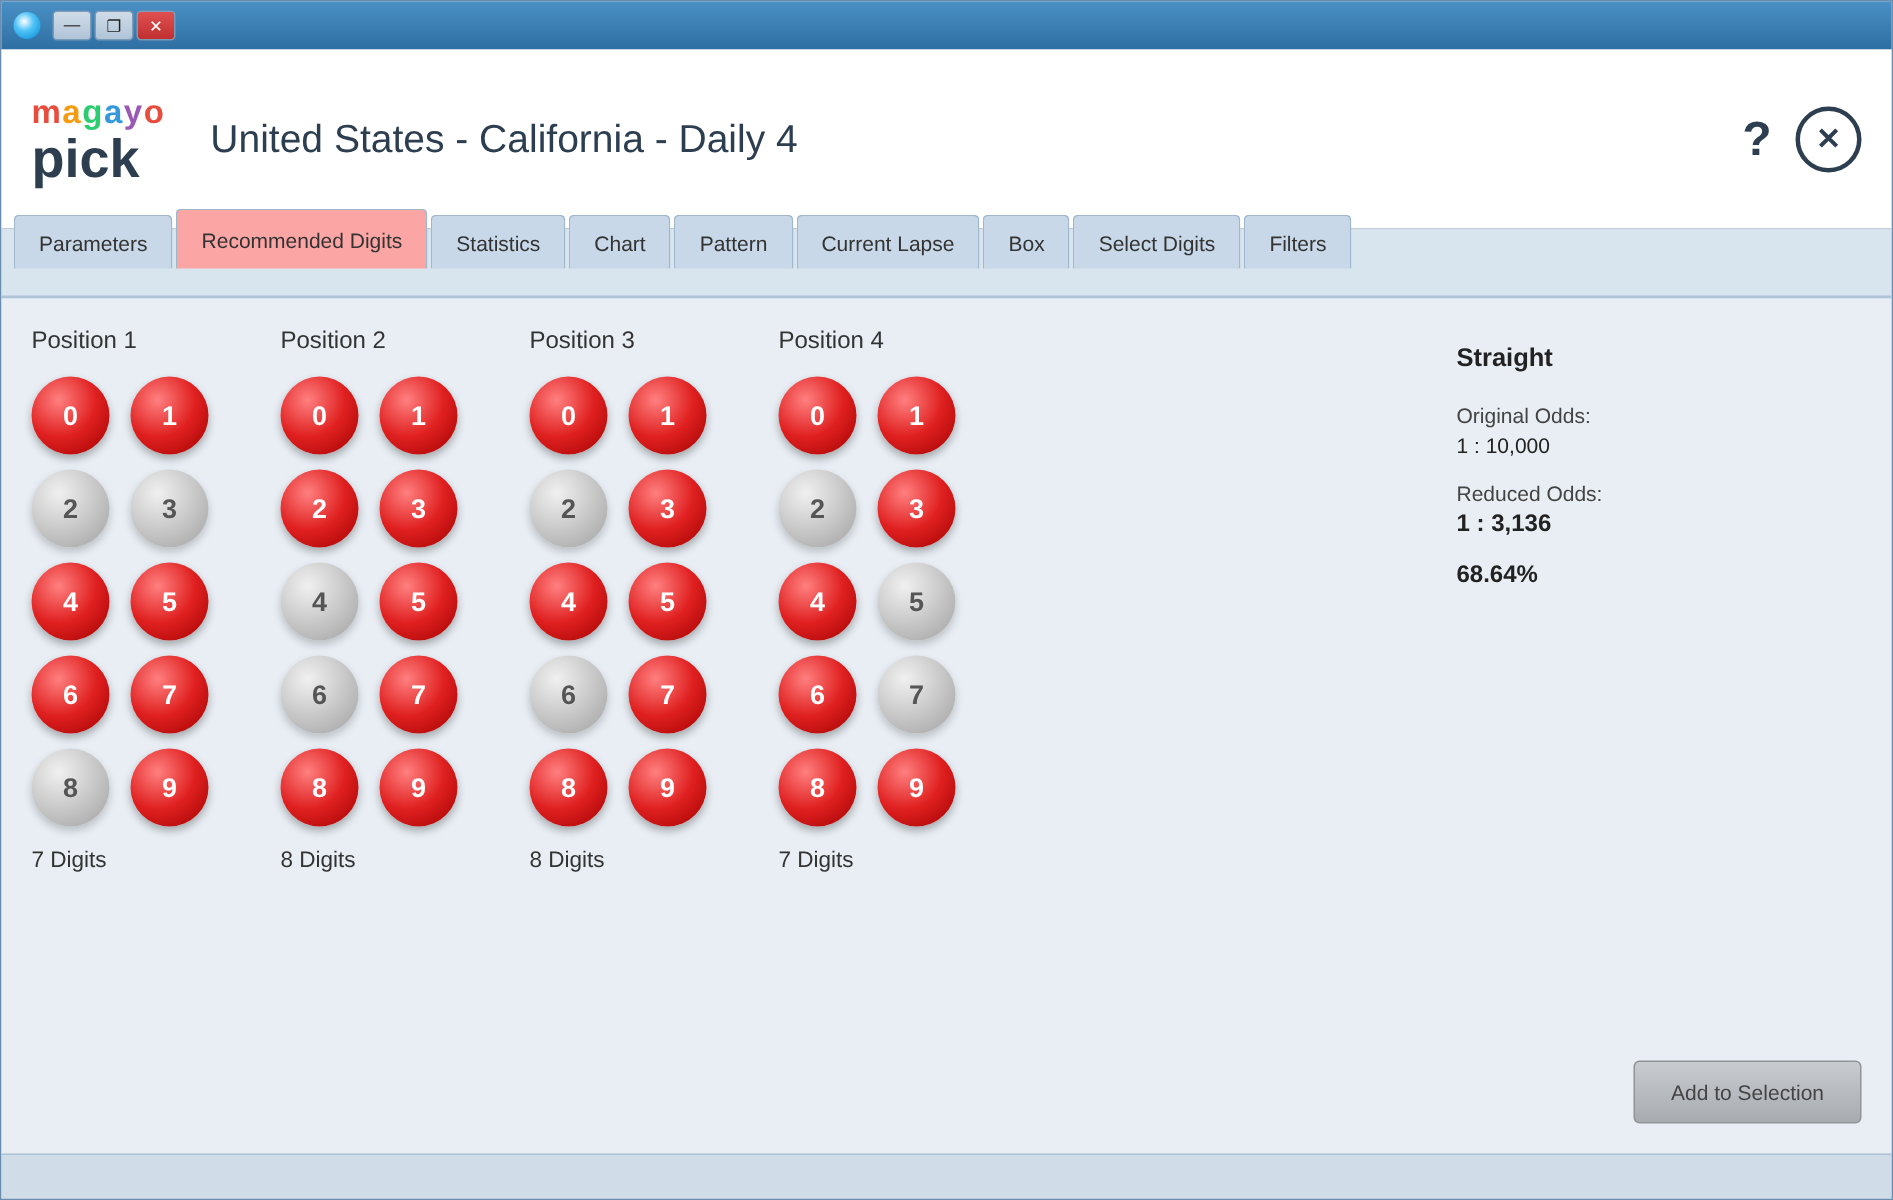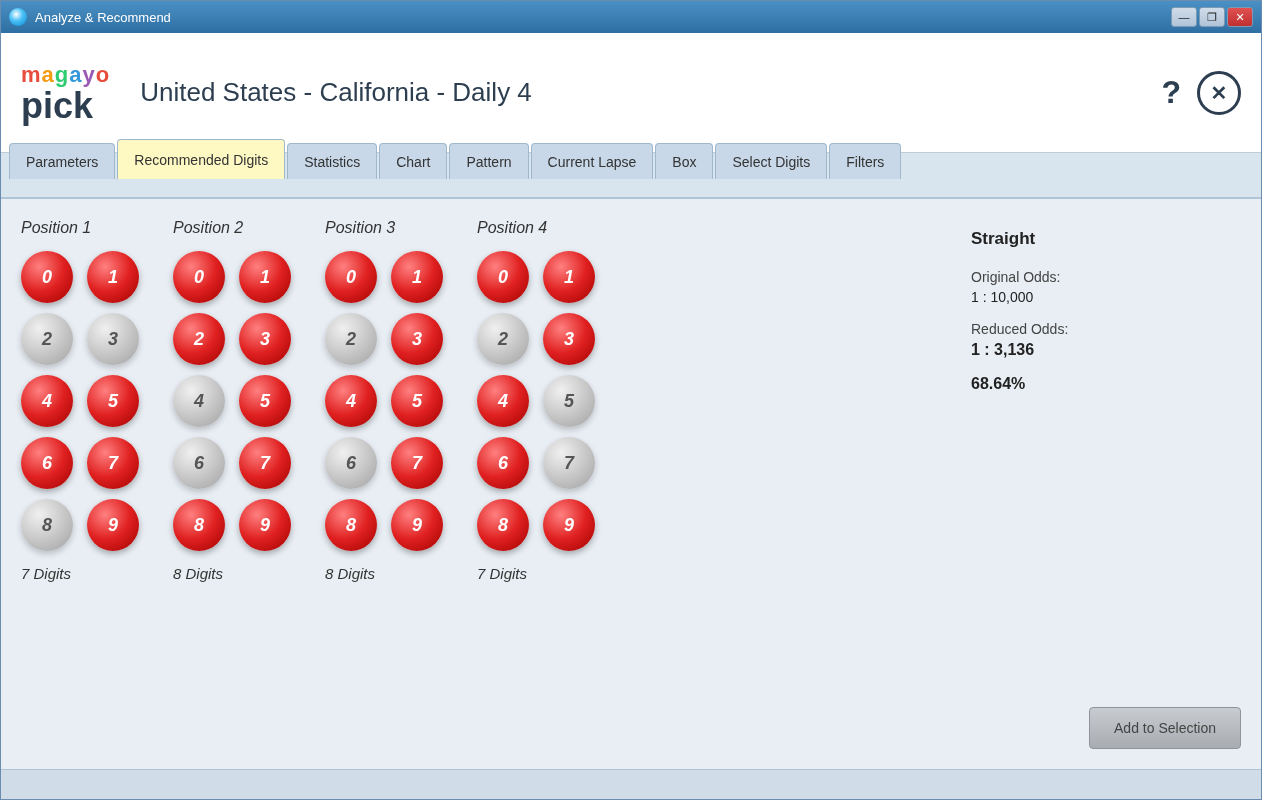--- a/index.html
+++ b/index.html
@@ -164,40 +164,39 @@
       color: #333;
       background: #c8d8e8;
       border: 1px solid #a0b8cc;
       border-bottom: none;
       border-radius: 4px 4px 0 0;
       cursor: pointer;
       white-space: nowrap;
     }
 
     .tab.active {
-      background: #fef9c3;
+      background: #fca5a5;
       border-color: #a0b8cc;
       font-weight: normal;
       height: 40px;
     }
 
     
     .main-content {
       display: flex;
       flex: 1;
       background: #e8eef4;
       padding: 20px;
       gap: 0;
     }
 
     .positions-area {
       display: flex;
-      gap: 30px;
+      gap: 44px;
       flex: 1;
-      font-style: italic;
     }
 
     .position-col {
       display: flex;
       flex-direction: column;
       align-items: flex-start;
     }
 
     .position-label {
       font-size: 16px;
@@ -295,21 +294,20 @@
       flex-shrink: 0;
     }
   </style>
 </head>
 <body>
 
 <div class="window">
 
   <div class="title-bar">
     <div class="title-bar-icon"></div>
-    <span class="title-bar-title">Analyze &amp; Recommend</span>
     <div class="title-bar-controls">
       <div class="tb-btn">—</div>
       <div class="tb-btn">❐</div>
       <div class="tb-btn close-btn">✕</div>
     </div>
   </div>
 
   <div class="app-header">
     <div class="logo-area">
       <div class="logo-magayo">

